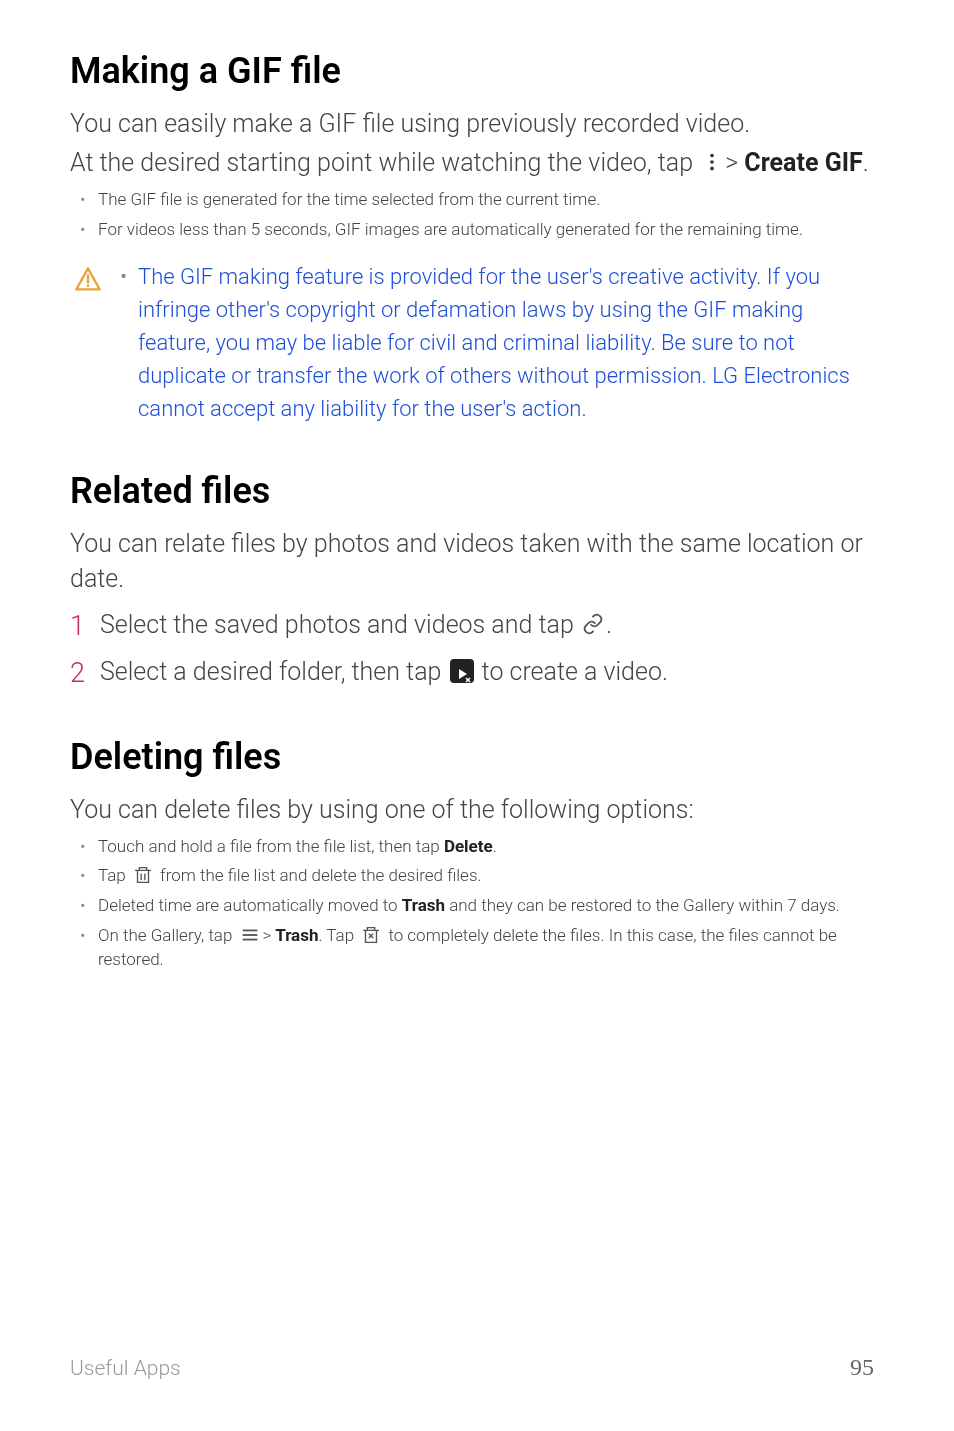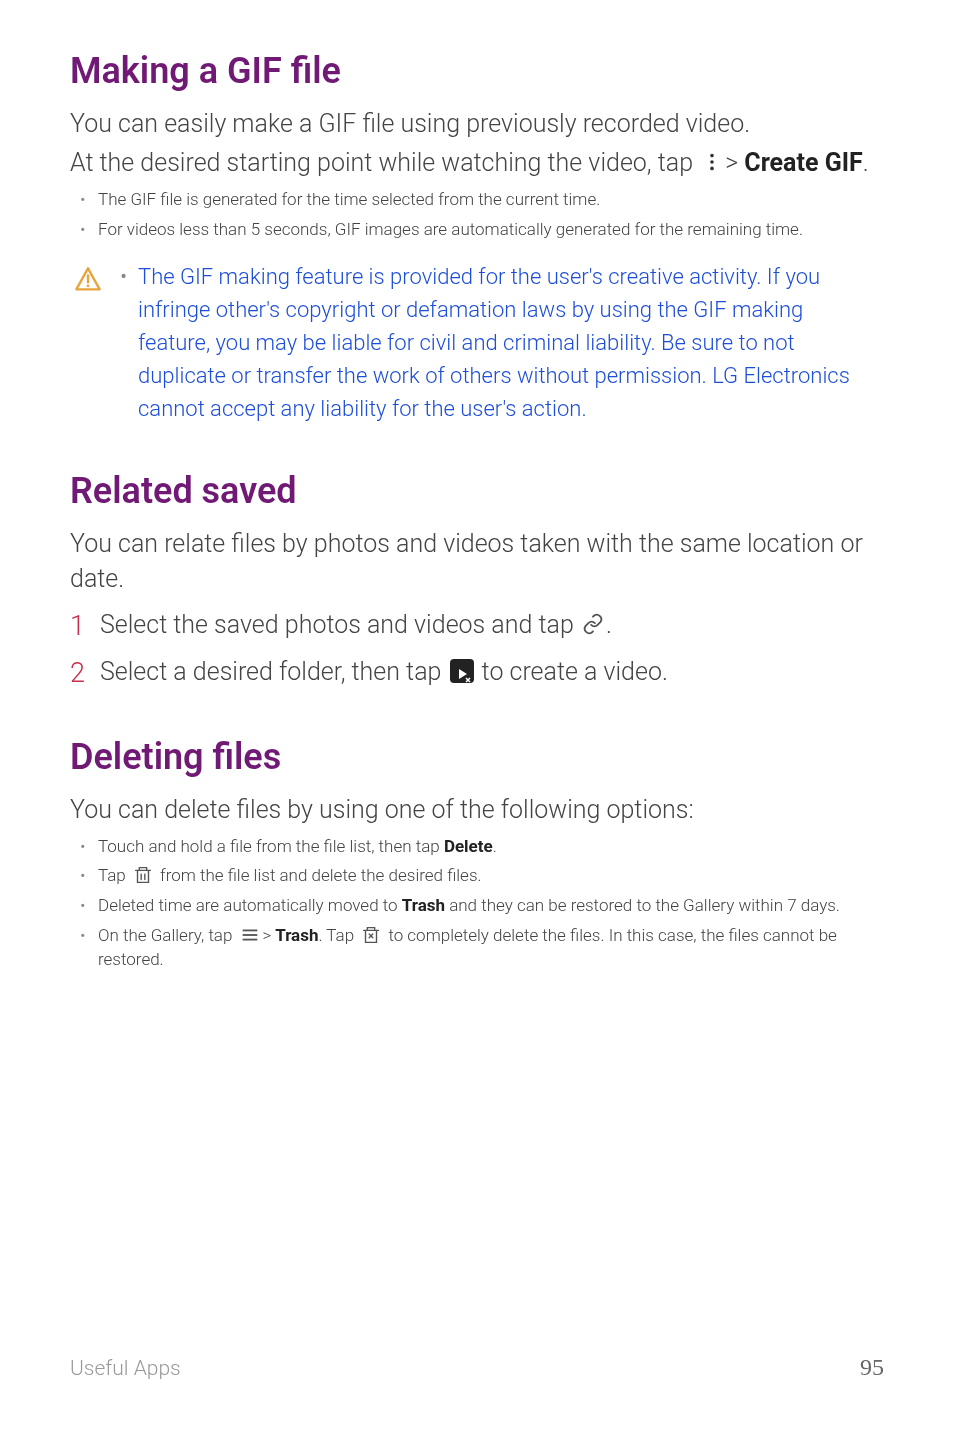--- a/index.html
+++ b/index.html
@@ -11,21 +11,21 @@
       font-family: -apple-system, BlinkMacSystemFont, "Segoe UI", Roboto, Helvetica, Arial, sans-serif;
       background: #ffffff;
       width: 954px;
       height: 1431px;
       padding: 50px 70px 30px 70px;
       position: relative;
       color: #444;
       font-weight: 300;
     }
     .section-title {
-      color: #701a75;
+      color: #000000;
       font-size: 36px;
       font-weight: 600;
       margin-bottom: 14px;
     }
     .body-text {
       font-size: 25px;
       line-height: 1.4;
       color: #444;
       margin-bottom: 4px;
     }
@@ -138,21 +138,21 @@
       top: -2px;
     }
     .inline-icon-dark svg {
       width: 100%;
       height: 100%;
     }
     .footer {
       position: absolute;
       bottom: 50px;
       left: 70px;
-      right: 70px;
+      right: 80px;
       display: flex;
       justify-content: space-between;
       align-items: center;
     }
     .footer-text {
       font-size: 21px;
       color: #999;
       font-weight: 300;
     }
     .footer-page {
@@ -189,21 +189,21 @@
         <circle cx="12" cy="17" r="1.2" fill="#e8a33d"></circle>
       </svg>
     </div>
     <div class="warning-content">
       <div class="warning-bullet">The GIF making feature is provided for the user's creative activity. If you infringe other's copyright or defamation laws by using the GIF making feature, you may be liable for civil and criminal liability. Be sure to not duplicate or transfer the work of others without permission. LG Electronics cannot accept any liability for the user's action.</div>
     </div>
   </div>
 </div>
 
 <div class="section-spacing">
-  <h2 class="section-title">Related saved</h2>
+  <h2 class="section-title">Related files</h2>
   <p class="body-text">You can relate files by photos and videos taken with the same location or date.</p>
 
   <ol class="numbered-list">
     <li class="numbered-item">
       <span class="num-marker">1</span>
       <span>Select the saved photos and videos and tap </span><span class="inline-icon"><svg viewBox="0 0 24 24">
             <path d="M10 13a5 5 0 0 0 7 0l3-3a5 5 0 0 0-7-7l-1 1" fill="none" stroke="#555" stroke-width="2" stroke-linecap="round"></path>
             <path d="M14 11a5 5 0 0 0-7 0l-3 3a5 5 0 0 0 7 7l1-1" fill="none" stroke="#555" stroke-width="2" stroke-linecap="round"></path>
           </svg></span><span>.</span>
     </li>

